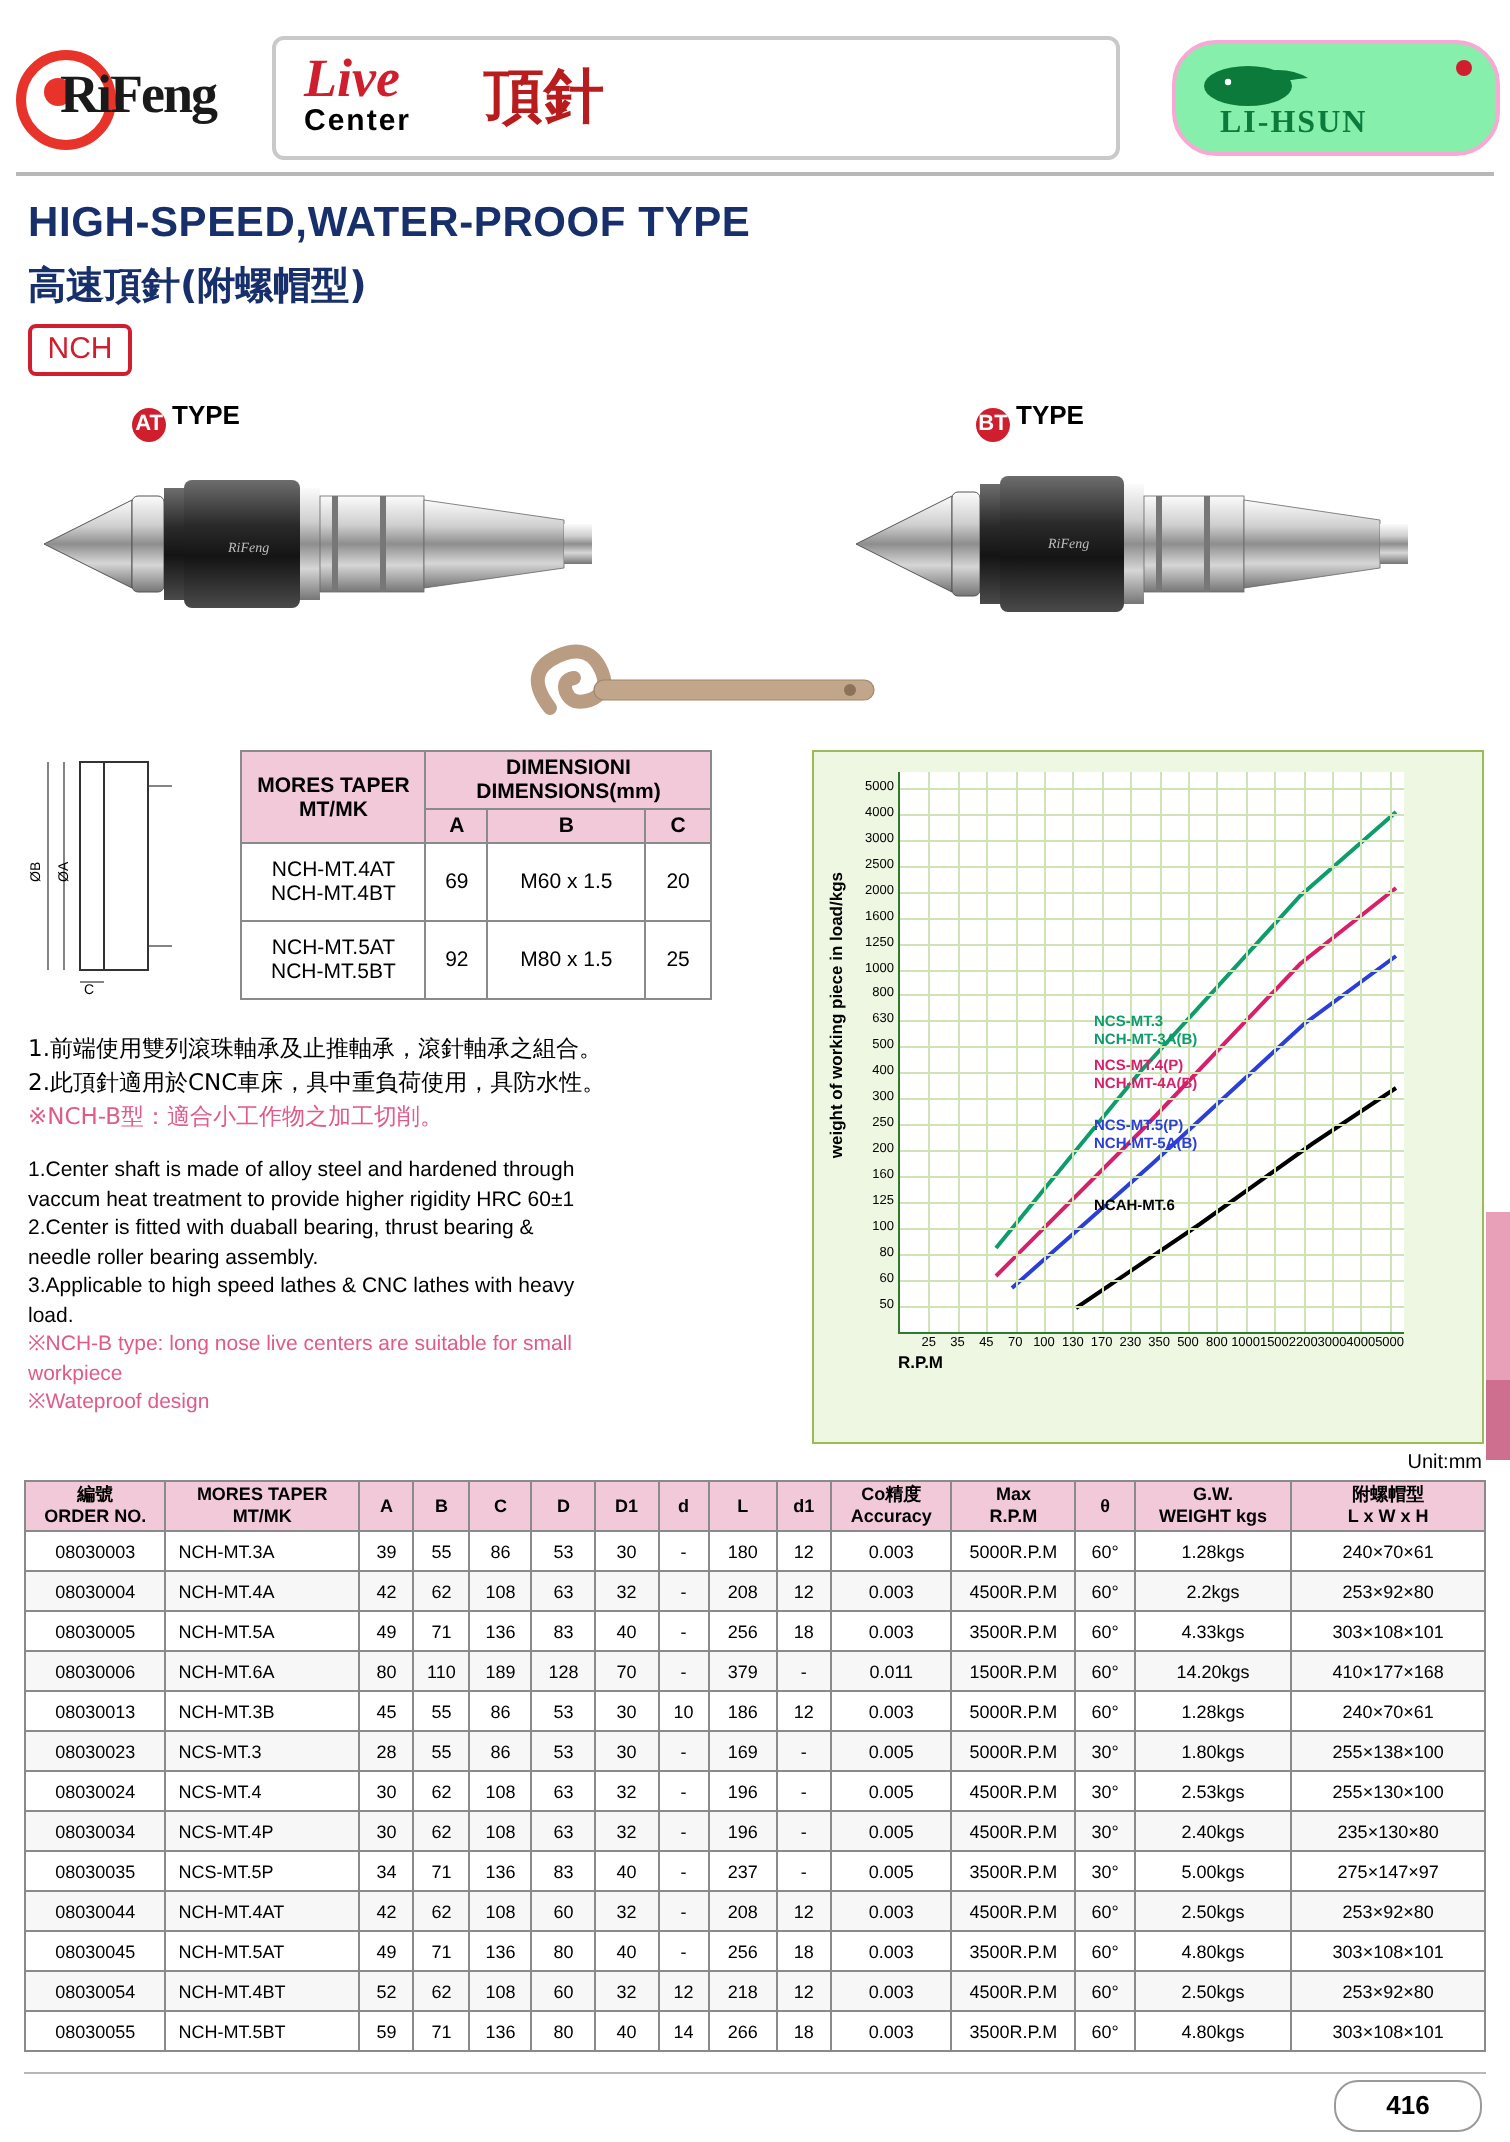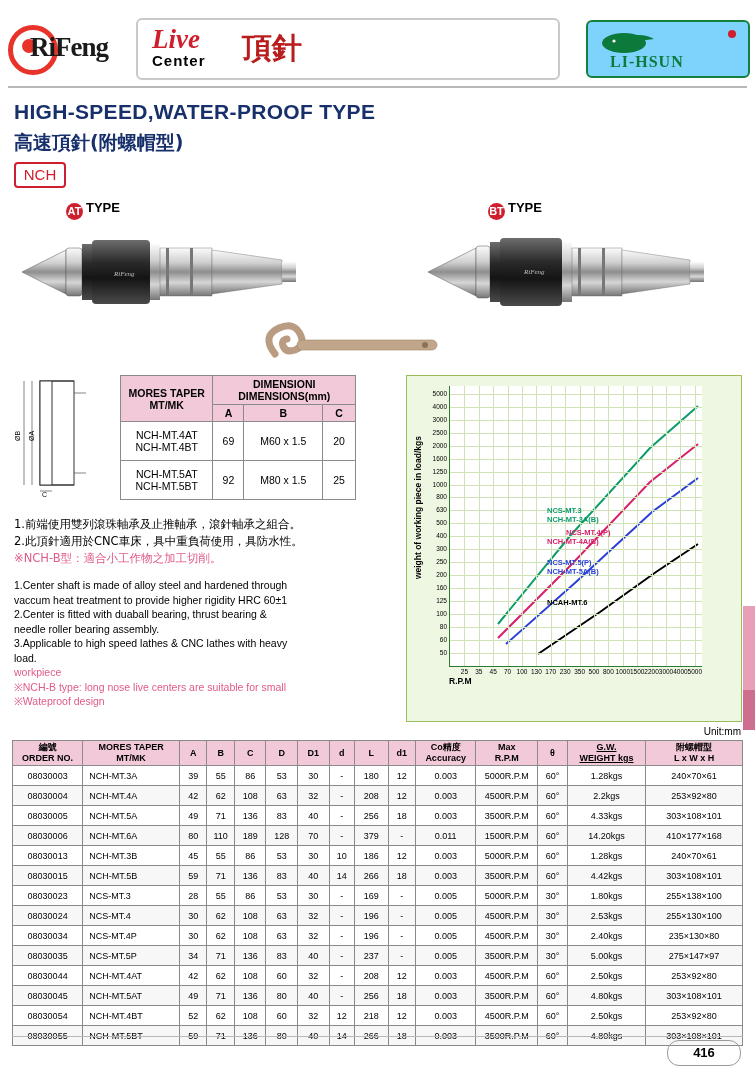--- a/index.html
+++ b/index.html
@@ -11,21 +11,21 @@
   .logo-box{position:absolute;left:8px;top:14px;width:120px;height:48px;}
   .logo-ring{position:absolute;left:0;top:3px;width:40px;height:40px;border-radius:50%;border:5px solid #e8332a;}
   .logo-ring:after{content:"";position:absolute;left:9px;top:9px;width:14px;height:14px;border-radius:50%;background:#e8332a;}
   .logo-text{position:absolute;left:22px;top:10px;font-size:27px;font-weight:bold;letter-spacing:-1px;color:#1a1a1a;font-family:"Liberation Serif",serif;}
 
   .title-frame{position:absolute;left:136px;top:10px;width:420px;height:58px;border:2px solid #c9c9c9;border-radius:6px;background:#fff;}
   .live-word{position:absolute;left:14px;top:4px;font-size:27px;font-weight:bold;font-style:italic;color:#cf1f2e;font-family:"Liberation Serif",serif;}
   .center-word{position:absolute;left:14px;top:32px;font-size:15px;font-weight:bold;color:#000;letter-spacing:1px;}
   .cn-title{position:absolute;left:104px;top:8px;font-size:30px;font-weight:bold;color:#b91c1c;font-family:"DejaVu Sans",sans-serif;}
 
-  .brand-box{position:absolute;left:586px;top:12px;width:160px;height:54px;border:2px solid #15803d;border-radius:6px;background:#7dd3fc;}
+  .brand-box{position:absolute;left:586px;top:12px;width:160px;height:54px;border:2px solid #f9a8d4;border-radius:22px;background:#86efac;}
   .brand-bird{position:absolute;left:12px;top:8px;width:58px;height:26px;}
   .brand-name{position:absolute;left:22px;top:31px;font-size:16px;font-weight:bold;letter-spacing:1px;color:#0b7a3b;font-family:"Liberation Serif",serif;}
   .brand-dot{position:absolute;right:12px;top:8px;width:8px;height:8px;border-radius:50%;background:#cf1f2e;}
 
   .hr-top{position:absolute;left:8px;top:86px;width:739px;height:2px;background:#b8b8b8;}
 
   
   .h1-en{position:absolute;left:14px;top:100px;font-size:21px;font-weight:bold;color:#17306b;letter-spacing:.3px;}
   .h1-cn{position:absolute;left:14px;top:130px;font-size:19px;font-weight:bold;color:#17306b;font-family:"DejaVu Sans",sans-serif;}
   .nch-badge{position:absolute;left:14px;top:162px;width:48px;height:22px;border:2px solid #cf1f2e;border-radius:4px;color:#cf1f2e;font-size:15px;font-weight:normal;text-align:center;line-height:22px;}
@@ -228,22 +228,22 @@
     <div class="pink">※NCH-B型：適合小工作物之加工切削。</div>
   </div>
 
   <div class="notes-en">
     <div>1.Center shaft is made of alloy steel and hardened through</div>
     <div>   vaccum heat treatment to provide higher rigidity HRC 60±1</div>
     <div>2.Center is fitted with duaball bearing, thrust bearing &amp;</div>
     <div>   needle roller bearing assembly.</div>
     <div>3.Applicable to high speed lathes &amp; CNC lathes with heavy</div>
     <div>   load.</div>
+    <div class="pink">※NCH-B type: long nose live centers are suitable for small</div>
     <div class="pink">   workpiece</div>
-    <div class="pink">※NCH-B type: long nose live centers are suitable for small</div>
     <div class="pink">※Wateproof design</div>
   </div>
 
   <div class="chartbox">
     <div class="ylabel">weight of working piece in load/kgs</div>
     <div class="chart-inner" id="chart-inner">
       <svg viewBox="0 0 252 280" width="252" height="280" style="position:absolute;left:0;top:0;">
         <polyline points="48,238 120,150 200,62 248,20" fill="none" stroke="#0e9c6a" stroke-width="2"></polyline>
         <polyline points="48,252 122,178 200,96 248,58" fill="none" stroke="#d81f6a" stroke-width="2"></polyline>
         <polyline points="56,258 126,196 202,126 248,92" fill="none" stroke="#2b3fd8" stroke-width="2"></polyline>
@@ -324,21 +324,21 @@
         <div class="grid-h" style="top: 20.7407px;"></div>
         <div class="ytick" style="top: 16.7407px;">4000</div>
         <div class="grid-h" style="top: 7.77778px;"></div>
         <div class="ytick" style="top: 3.77778px;">5000</div>
       </div>
     <div class="rpm-label">R.P.M</div>
 
     <div class="series-label" style="left:140px;top:130px;color:#0e9c6a;">NCS-MT.3</div>
     <div class="series-label" style="left:140px;top:139px;color:#0e9c6a;">NCH-MT-3A(B)</div>
 
-    <div class="series-label" style="left:140px;top:152px;color:#d81f6a;margin-left:19px;">NCS-MT.4(P)</div>
+    <div class="series-label" style="left:140px;top:152px;color:#d81f6a;">NCS-MT.4(P)</div>
     <div class="series-label" style="left:140px;top:161px;color:#d81f6a;">NCH-MT-4A(B)</div>
 
     <div class="series-label" style="left:140px;top:182px;color:#2b3fd8;">NCS-MT.5(P)</div>
     <div class="series-label" style="left:140px;top:191px;color:#2b3fd8;">NCH-MT-5A(B)</div>
 
     <div class="series-label" style="left:140px;top:222px;color:#000;">NCAH-MT.6</div>
   </div>
 
   <div class="unit">Unit:mm</div>
 
@@ -381,21 +381,21 @@
             <div>Co精度</div>
             <div>Accuracy</div>
           </th>
           <th style="width: 58px;">
             <div>Max</div>
             <div>R.P.M</div>
           </th>
           <th style="width: 26px;">
             <div>θ</div>
           </th>
-          <th style="width: 74px; text-decoration: underline;">
+          <th style="width: 74px;">
             <div>G.W.</div>
             <div>WEIGHT kgs</div>
           </th>
           <th style="width: 92px;">
             <div>附螺帽型</div>
             <div>L x W x H</div>
           </th>
         </tr>
       </thead>
     <tbody id="mt-body">
@@ -478,37 +478,20 @@
           <td>10</td>
           <td>186</td>
           <td>12</td>
           <td>0.003</td>
           <td>5000R.P.M</td>
           <td>60°</td>
           <td>1.28kgs</td>
           <td>240×70×61</td>
         </tr>
         <tr>
-          <td class="order">08030015</td>
-          <td class="model">NCH-MT.5B</td>
-          <td>59</td>
-          <td>71</td>
-          <td>136</td>
-          <td>83</td>
-          <td>40</td>
-          <td>14</td>
-          <td>266</td>
-          <td>18</td>
-          <td>0.003</td>
-          <td>3500R.P.M</td>
-          <td>60°</td>
-          <td>4.42kgs</td>
-          <td>303×108×101</td>
-        </tr>
-        <tr>
           <td class="order">08030023</td>
           <td class="model">NCS-MT.3</td>
           <td>28</td>
           <td>55</td>
           <td>86</td>
           <td>53</td>
           <td>30</td>
           <td>-</td>
           <td>169</td>
           <td>-</td>

